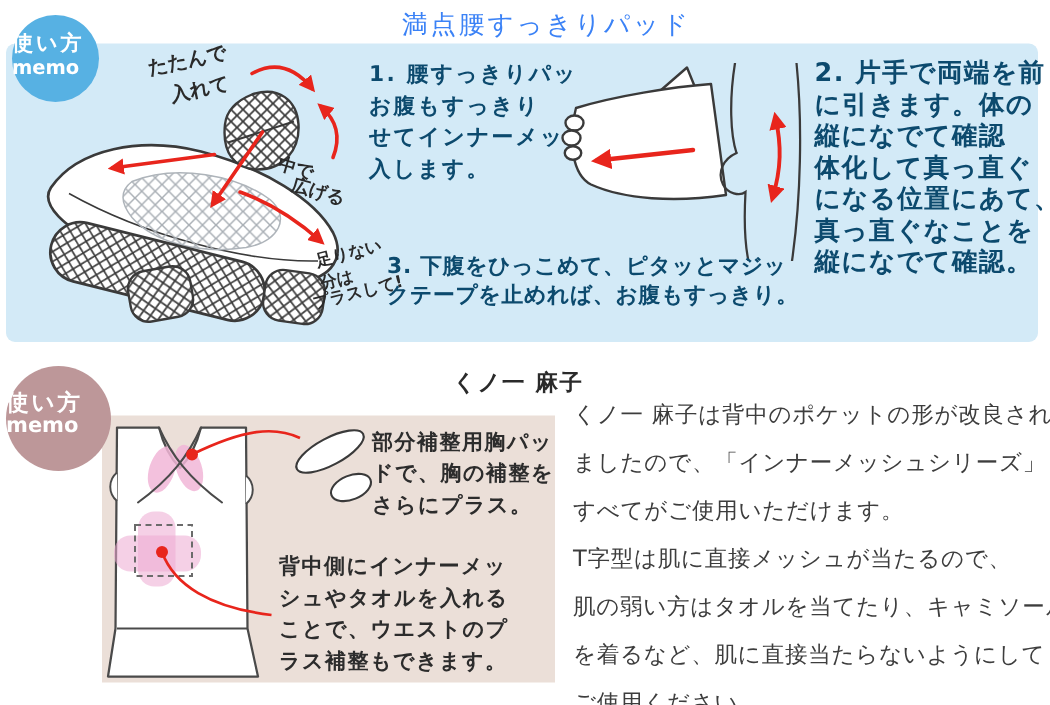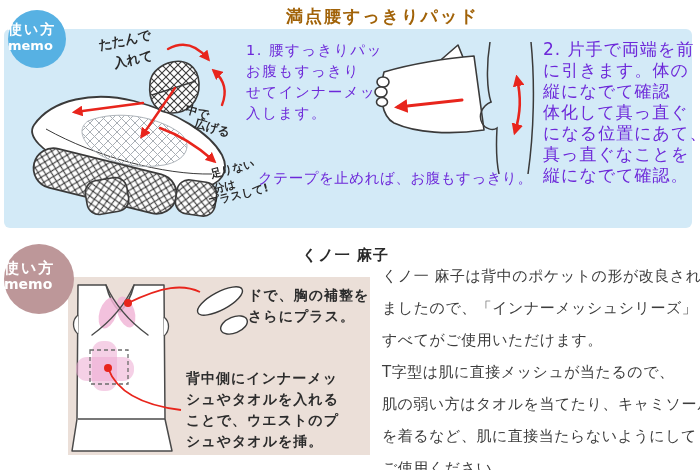--- a/index.html
+++ b/index.html
@@ -4,31 +4,31 @@
 <style>
   html,body{margin:0;padding:0;background:#ffffff;}
   .page{
     position:relative;width:700px;height:470px;background:#ffffff;overflow:hidden;
     font-family:"DejaVu Sans","Liberation Sans",sans-serif;color:#222;
   }
   .abs{position:absolute;}
   .ln{white-space:nowrap;}
 
   
-  .top-title{left:268px;top:5px;font-size:17px;font-weight:700;letter-spacing:2px;color:#a16207;margin-left:18px;}
+  .top-title{left:268px;top:5px;font-size:17px;font-weight:400;letter-spacing:2px;color:#3b82f6;}
   .top-box{left:4px;top:29px;width:688px;height:199px;background:#d3eaf7;border-radius:6px;}
   .badge{border-radius:50%;color:#fff;text-align:left;box-sizing:border-box;}
   .badge-blue{left:8px;top:10px;width:58px;height:58px;background:#57b1e3;padding-top:11px;}
   .badge-mauve{left:4px;top:244px;width:70px;height:70px;background:#bd9799;padding-top:16px;}
   .badge .b1{font-size:14px;font-weight:700;letter-spacing:2px;line-height:17px;}
   .badge .b2{font-size:13px;line-height:15px;font-weight:bold;}
   .badge-mauve .b1{font-size:15px;}
   .badge-mauve .b2{font-size:14px;}
 
-  .step{font-weight:400;color:#6d28d9;}
+  .step{font-weight:700;color:#0c4a6e;}
   .step1{left:246px;top:40px;font-size:14.5px;line-height:21px;letter-spacing:1.5px;}
   .step2{left:543px;top:39px;font-size:17px;line-height:21px;letter-spacing:1px;}
   .step3{left:258px;top:169px;font-size:14.5px;line-height:18.5px;letter-spacing:0.5px;}
 
   .hand{font-size:13px;font-weight:600;color:#2a2a2a;transform-origin:left top;}
   .hand.small{font-size:11px;}
 
   
   .bottom-title{left:302px;top:246px;font-size:15px;font-weight:600;letter-spacing:1px;color:#2a2a2a;}
   .beige-box{left:68px;top:277px;width:302px;height:178px;background:#ebdfd8;}
@@ -137,20 +137,21 @@
     <div class="ln">2. 片手で両端を前</div>
     <div class="ln">に引きます。体の</div>
     <div class="ln">縦になでて確認</div>
     <div class="ln">体化して真っ直ぐ</div>
     <div class="ln">になる位置にあて、</div>
     <div class="ln">真っ直ぐなことを</div>
     <div class="ln">縦になでて確認。</div>
   </div>
 
   <div class="abs step step3">
+    <div class="ln">3. 下腹をひっこめて、ピタッとマジッ</div>
     <div class="ln">クテープを止めれば、お腹もすっきり。</div>
   </div>
 
   <div class="abs bottom-title">くノ一 麻子</div>
 
   <div class="abs beige-box">
 
     <svg style="position:absolute;left:0;top:0;" width="302" height="178" viewBox="0 0 302 178">
 
       <g>
@@ -184,29 +185,30 @@
         <circle cx="40" cy="91" r="4" fill="#e8251c"></circle>
       </g>
 
       <g fill="#ffffff" stroke="#3a3a3a" stroke-width="1.4">
         <ellipse cx="152" cy="24" rx="25" ry="9" transform="rotate(-28 152 24)"></ellipse>
         <ellipse cx="166" cy="48" rx="14" ry="8" transform="rotate(-22 166 48)"></ellipse>
       </g>
     </svg>
 
     <div class="callout callout1" style="position:absolute;">
+      <div class="ln">部分補整用胸パッ</div>
       <div class="ln">ドで、胸の補整を</div>
       <div class="ln">さらにプラス。</div>
     </div>
 
     <div class="callout callout2" style="position:absolute;font-family:Liberation Mono, monospace;">
       <div class="ln">背中側にインナーメッ</div>
       <div class="ln">シュやタオルを入れる</div>
       <div class="ln">ことで、ウエストのプ</div>
-      <div class="ln">シュやタオルを挿。</div>
+      <div class="ln">ラス補整もできます。</div>
     </div>
   </div>
 
   <div class="abs badge badge-mauve">
     <div class="b1">使い方</div>
     <div class="b2">memo</div>
   </div>
 
   <div class="abs paragraph">
     <div class="ln">くノ一 麻子は背中のポケットの形が改良され</div>

